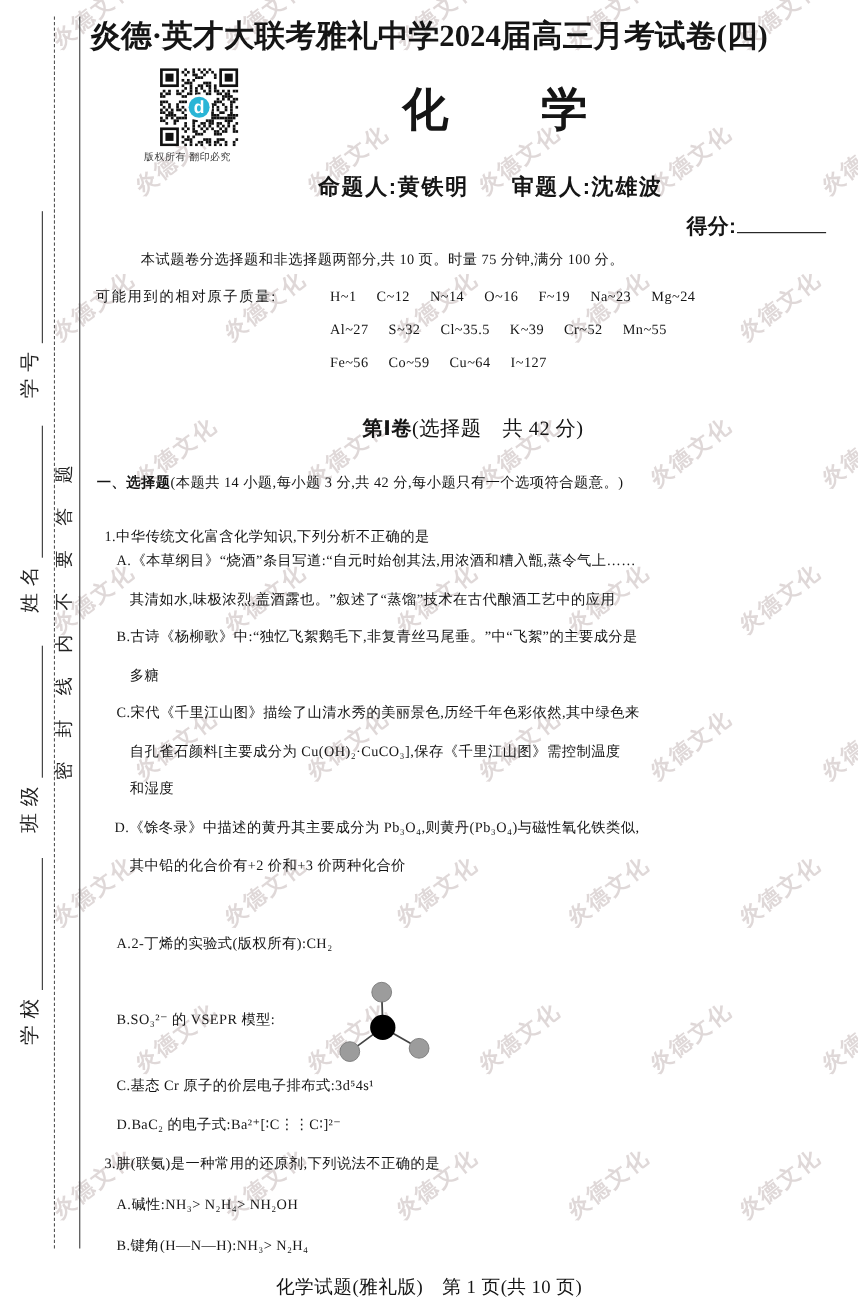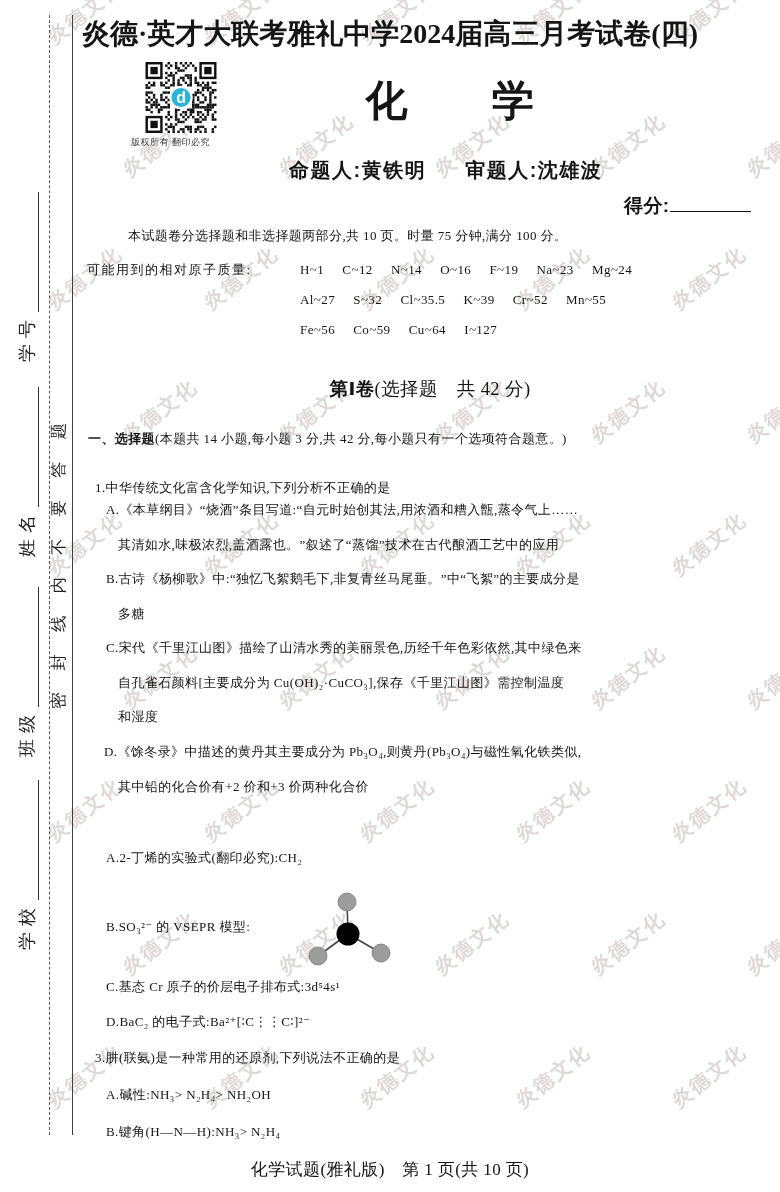--- a/index.html
+++ b/index.html
@@ -427,21 +427,21 @@
   <div class="ln l-q1a">A.《本草纲目》“烧酒”条目写道:“自元时始创其法,用浓酒和糟入甑,蒸令气上……</div>
   <div class="ln l-q1a2">其清如水,味极浓烈,盖酒露也。”叙述了“蒸馏”技术在古代酿酒工艺中的应用</div>
   <div class="ln l-q1b">B.古诗《杨柳歌》中:“独忆飞絮鹅毛下,非复青丝马尾垂。”中“飞絮”的主要成分是</div>
   <div class="ln l-q1b2">多糖</div>
   <div class="ln l-q1c">C.宋代《千里江山图》描绘了山清水秀的美丽景色,历经千年色彩依然,其中绿色来</div>
   <div class="ln l-q1c2">自孔雀石颜料[主要成分为 Cu(OH)₂·CuCO₃],保存《千里江山图》需控制温度</div>
   <div class="ln l-q1c3">和湿度</div>
   <div class="ln l-q1d">D.《馀冬录》中描述的黄丹其主要成分为 Pb₃O₄,则黄丹(Pb₃O₄)与磁性氧化铁类似,</div>
   <div class="ln l-q1d2">其中铅的化合价有+2 价和+3 价两种化合价</div>
 
-  <div class="ln l-q2a">A.2-丁烯的实验式(翻印必究):CH₂</div>
+  <div class="ln l-q2a">A.2-丁烯的实验式(版权所有):CH₂</div>
   <div class="ln l-q2b">B.SO₃²⁻ 的 VSEPR 模型:</div>
   <div class="molecule">
     <svg width="110" height="92" viewBox="0 0 110 92" xmlns="http://www.w3.org/2000/svg">
       <line x1="54" y1="52" x2="53" y2="20" id="bond-top" stroke="#444444" stroke-width="1.6"></line>
       <line x1="54" y1="52" x2="24" y2="74" id="bond-bl" stroke="#444444" stroke-width="1.6"></line>
       <line x1="54" y1="52" x2="87" y2="71" id="bond-br" stroke="#444444" stroke-width="1.6"></line>
       <circle id="atom-top" cx="53" cy="20" r="9" fill="#9c9c9c" stroke="#777" stroke-width="0.8"></circle>
       <circle id="atom-bl" cx="24" cy="74" r="9" fill="#9c9c9c" stroke="#777" stroke-width="0.8"></circle>
       <circle id="atom-br" cx="87" cy="71" r="9" fill="#9c9c9c" stroke="#777" stroke-width="0.8"></circle>
       <circle id="atom-center" cx="54" cy="52" r="11.5" fill="#000000"></circle>

